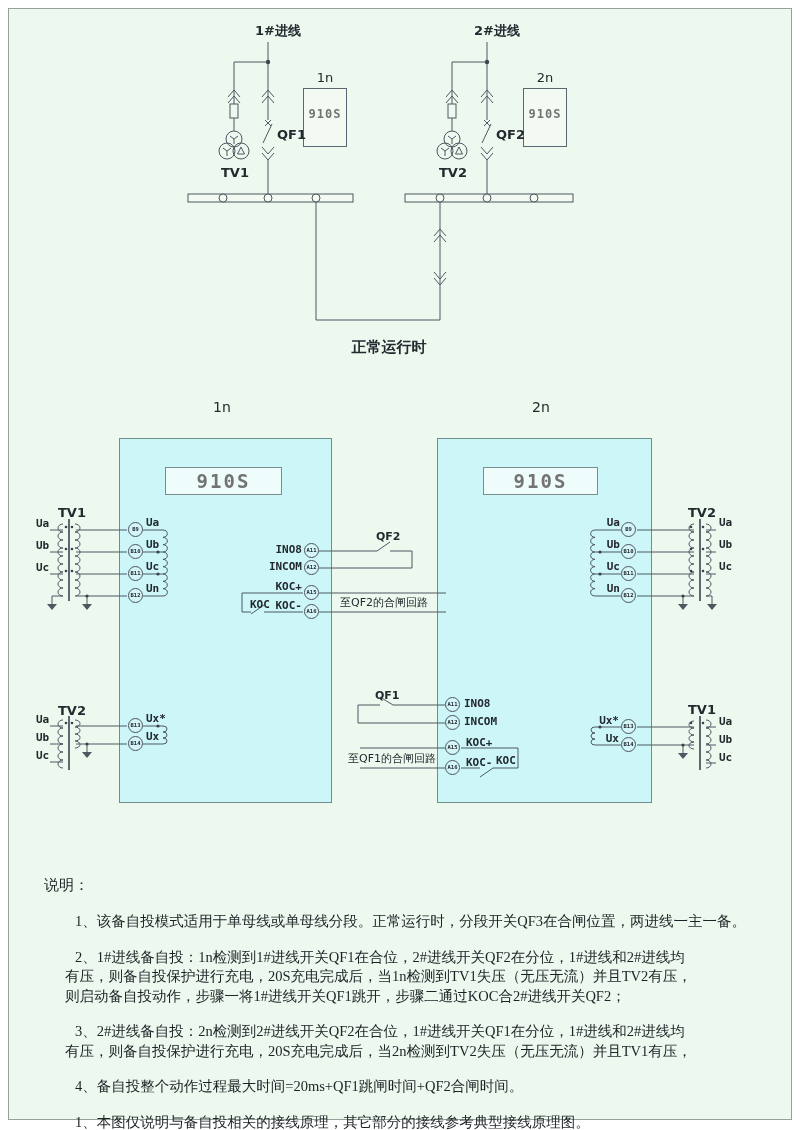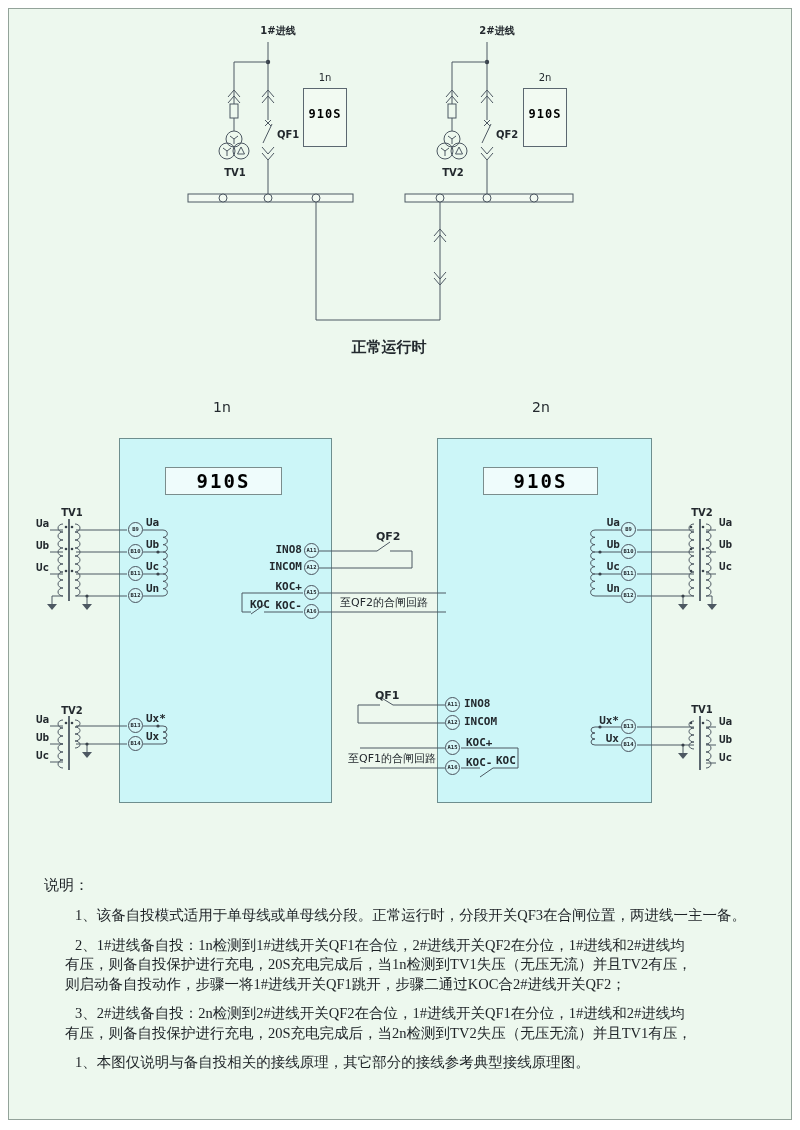--- a/index.html
+++ b/index.html
@@ -5,46 +5,46 @@
   html,body{margin:0;padding:0;background:#ffffff;}
   #canvas{position:relative;width:800px;height:1130px;background:#ffffff;overflow:hidden;
           font-family:"DejaVu Sans","Liberation Sans",sans-serif;color:#23292e;}
   #frame{position:absolute;left:8px;top:8px;width:784px;height:1112px;box-sizing:border-box;
          border:1px solid #93a39a;background:#edf8ee;}
   .lbl{position:absolute;white-space:nowrap;color:#23292e;font-family:"DejaVu Sans Mono","Liberation Mono",monospace;
        font-weight:bold;font-size:11px;line-height:12px;}
   .sans{font-family:"DejaVu Sans","Liberation Sans",sans-serif;}
   .center{text-align:center;}
   .right{text-align:right;}
-  .t13{font-size:10px;line-height:14px;}
+  .t13{font-size:13px;line-height:14px;}
   .t14{font-size:14px;line-height:15px;}
   .t15{font-size:15px;line-height:16px;}
   .devbox{position:absolute;box-sizing:border-box;background:#ccf6f8;border:1px solid #6e8e8e;}
   .modelbox{position:absolute;box-sizing:border-box;background:#effcfc;border:1px solid #7b8d8d;text-align:center;}
-  .modeltext{font-family:"DejaVu Sans Mono","Liberation Mono",monospace;font-weight:bold;color:#000000;}
+  .modeltext{font-family:"DejaVu Sans Mono","Liberation Mono",monospace;font-weight:bold;color:#737373;}
   .modelbox.big .modeltext{font-size:19px;line-height:26px;letter-spacing:2px;}
   .relaybox{position:absolute;box-sizing:border-box;background:#f2faf2;border:1px solid #5b6770;text-align:center;}
   .relaybox .modeltext{font-size:12px;line-height:13px;letter-spacing:1px;}
   .term{position:absolute;box-sizing:border-box;width:15px;height:15px;border:1px solid #4b5560;border-radius:50%;
         background:#d4f6f8;font-family:"DejaVu Sans Mono","Liberation Mono",monospace;font-size:5.5px;
         line-height:12px;text-align:center;color:#23292e;font-weight:bold;}
   svg{position:absolute;left:0;top:0;}
   .wire{stroke:#4d5862;stroke-width:1;fill:none;}
   .wire2{stroke:#4d5862;stroke-width:1.8;fill:none;}
   .busfill{stroke:#4d5862;stroke-width:1;fill:#f2faf2;}
   .dot{fill:#39424b;stroke:none;}
   .gnd{fill:#4d5862;stroke:none;}
   
   #notes{position:absolute;left:44px;top:874px;width:745px;font-family:"Liberation Serif","DejaVu Serif",serif;
          color:#1d2226;}
   #notes .hd{font-size:15px;line-height:22px;}
   #notes .ln{font-size:14.5px;line-height:19.5px;}
   .ln-f{padding-left:31px;}
   .ln-c{padding-left:21px;}
-  .item{margin-top:10px;}
+  .item{margin-top:16px;}
 </style>
 </head>
 <body>
 
 <div id="canvas">
   <div id="frame"></div>
 
   <div class="devbox" style="left:119px;top:438px;width:213px;height:365px;"></div>
   <div class="devbox" style="left:437px;top:438px;width:215px;height:365px;"></div>
 
@@ -303,16 +303,19 @@
     <div class="item">
       <div class="ln ln-f">2、1#进线备自投：1n检测到1#进线开关QF1在合位，2#进线开关QF2在分位，1#进线和2#进线均</div>
       <div class="ln ln-c">有压，则备自投保护进行充电，20S充电完成后，当1n检测到TV1失压（无压无流）并且TV2有压，</div>
       <div class="ln ln-c">则启动备自投动作，步骤一将1#进线开关QF1跳开，步骤二通过KOC合2#进线开关QF2；</div>
     </div>
     <div class="item">
       <div class="ln ln-f">3、2#进线备自投：2n检测到2#进线开关QF2在合位，1#进线开关QF1在分位，1#进线和2#进线均</div>
       <div class="ln ln-c">有压，则备自投保护进行充电，20S充电完成后，当2n检测到TV2失压（无压无流）并且TV1有压，</div>
     </div>
     <div class="item">
+      <div class="ln ln-f">4、备自投整个动作过程最大时间=20ms+QF1跳闸时间+QF2合闸时间。</div>
+    </div>
+    <div class="item">
       <div class="ln ln-f">1、本图仅说明与备自投相关的接线原理，其它部分的接线参考典型接线原理图。</div>
     </div>
   </div>
 </div>
 
 </body></html>

